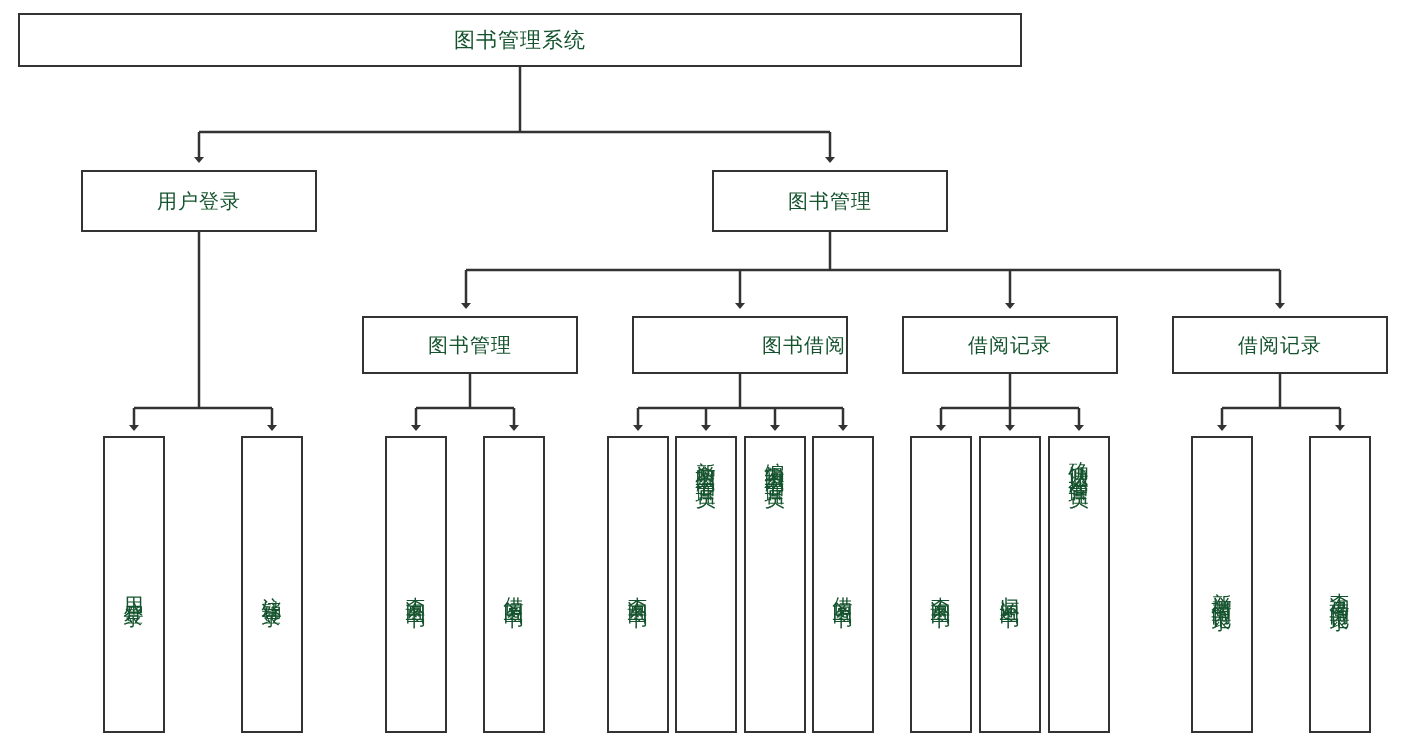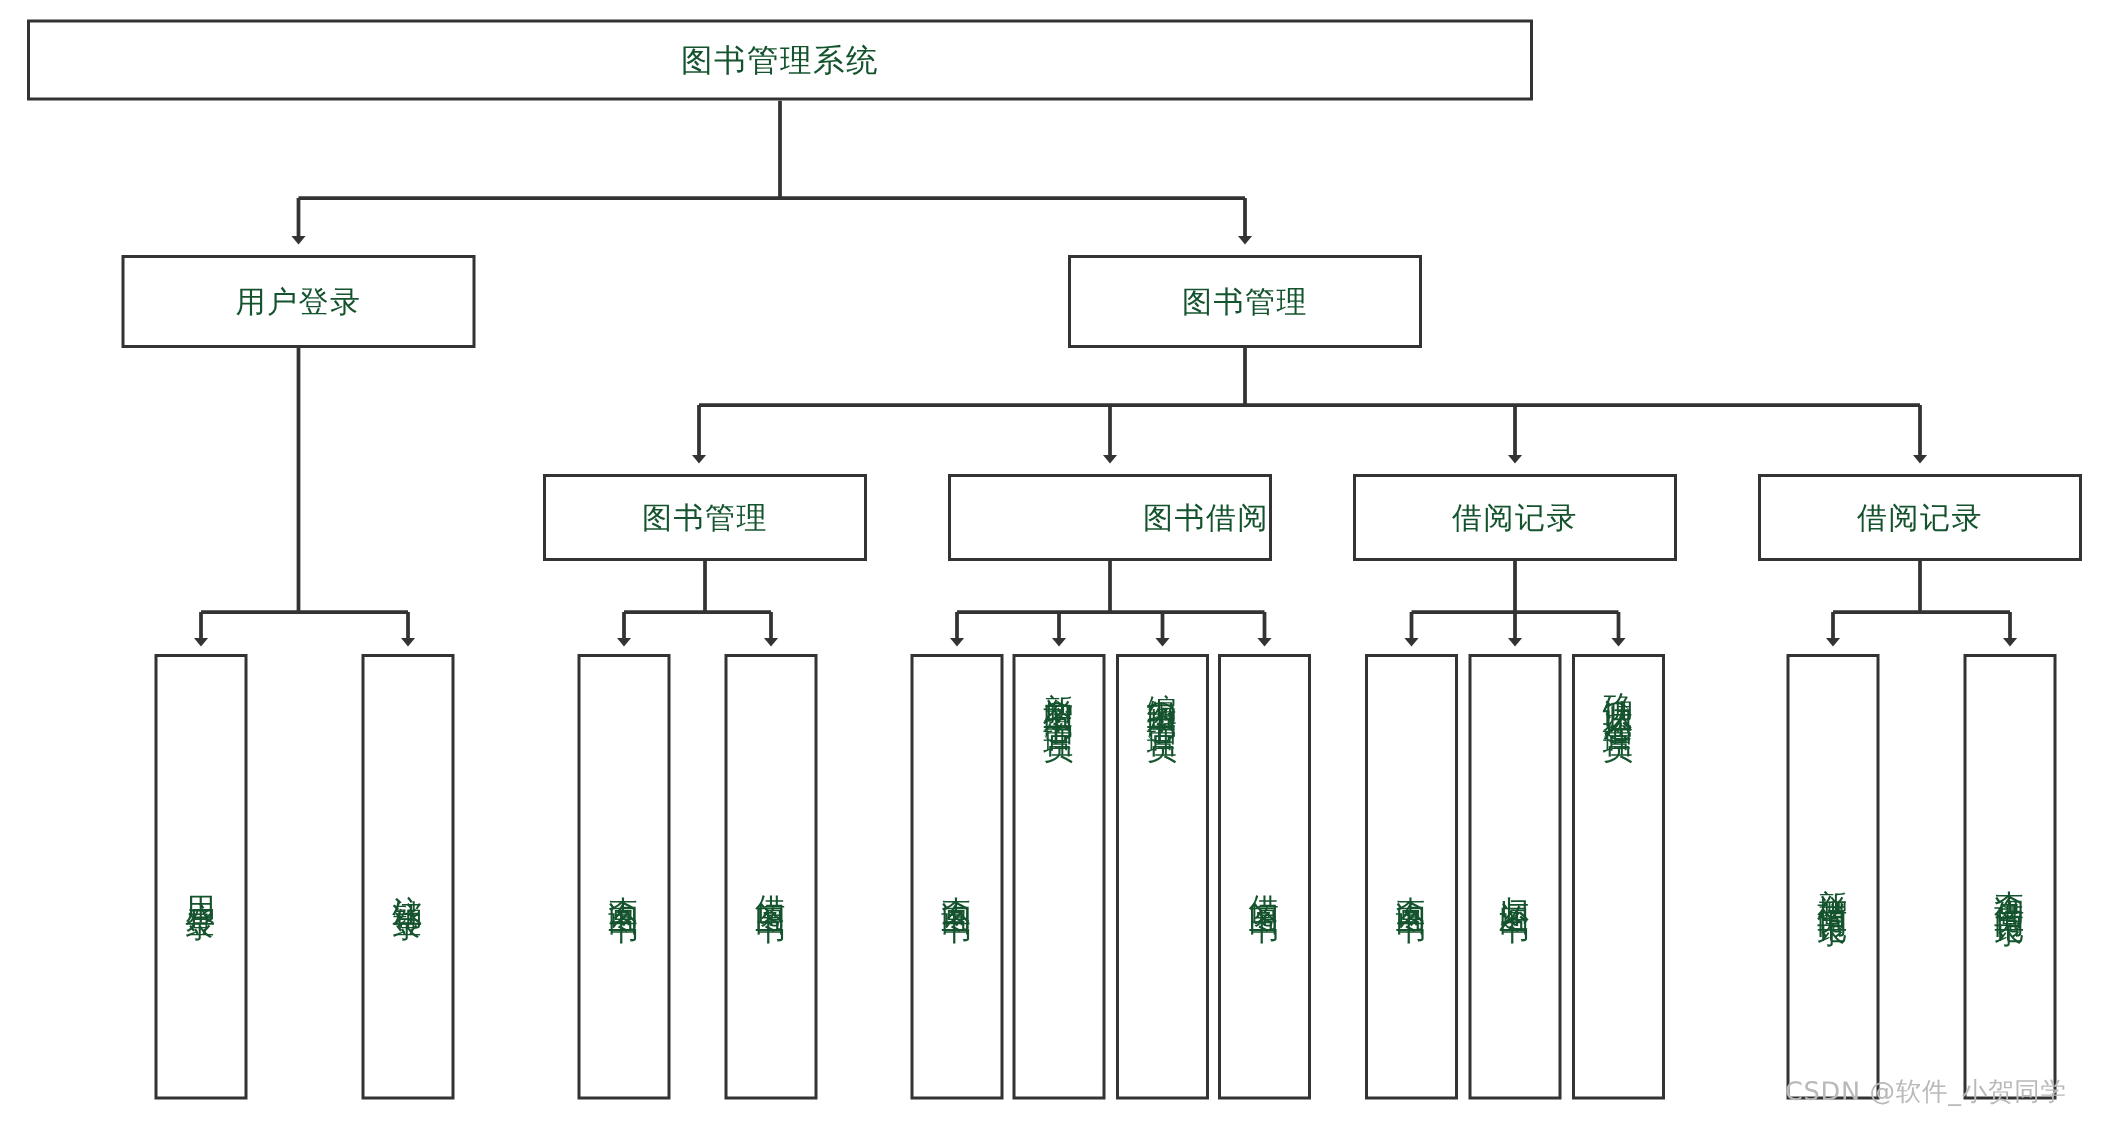--- a/index.html
+++ b/index.html
@@ -190,15 +190,14 @@
     <span class="vtext">确认归还（管理员）</span>
   </div>
 
   <div class="node node-leaf leaf-mid" style="left:1191px; top:436px; width:62px; height:297px;">
     <span class="vtext">新增借阅记录</span>
   </div>
   <div class="node node-leaf leaf-mid" style="left:1309px; top:436px; width:62px; height:297px;">
     <span class="vtext">查询借阅记录</span>
   </div>
 
-  <div class="watermark" style="left:1190px; top:716px;">CSDN @软件_小贺同学</div>
 
 </div>
 
 </body></html>

